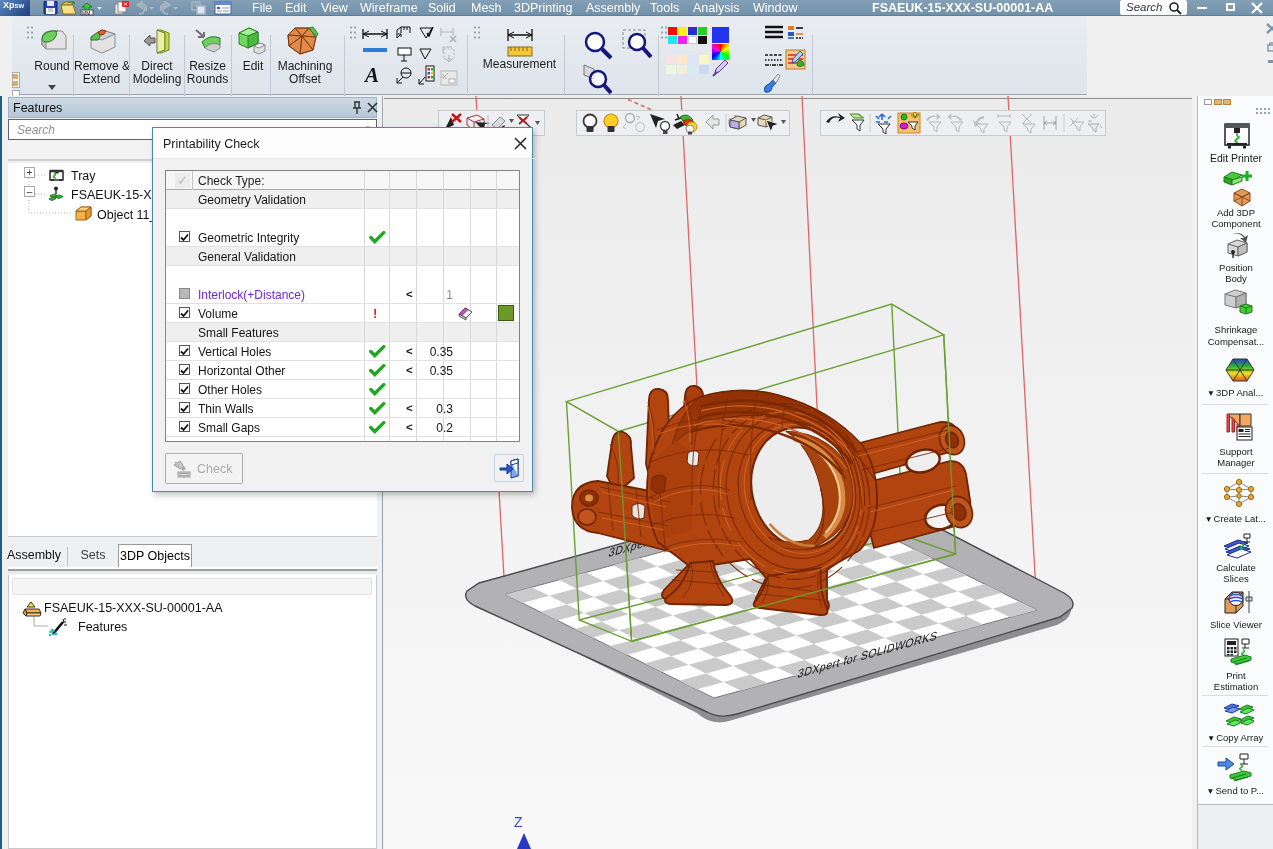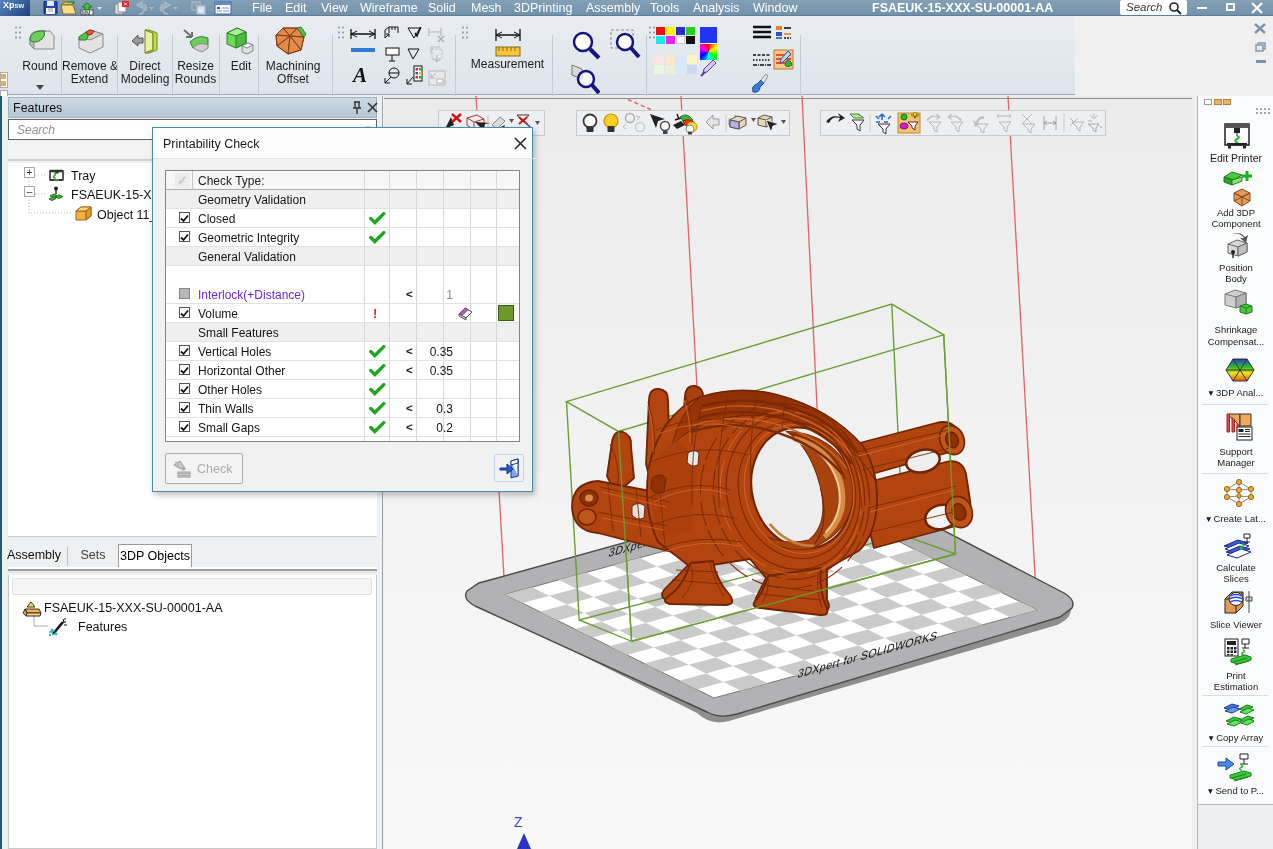--- a/index.html
+++ b/index.html
@@ -1,19 +1,19 @@
 <!DOCTYPE html>
 <html><head><meta charset="utf-8"><style>
 *{margin:0;padding:0;box-sizing:border-box}
 html,body{width:1273px;height:849px;overflow:hidden;font-family:"Liberation Sans",sans-serif;background:#f0f0f0}
 .abs{position:absolute}
 .titlebar{position:absolute;left:0;top:0;width:1273px;height:16px;background:linear-gradient(#84a0b6,#7291a9);border-bottom:1px solid #5a7f9c}
 .menu{position:absolute;top:1px;color:#fff;font-size:12.5px}
 .wtitle{position:absolute;top:1px;color:#fff;font-size:12.5px;font-weight:bold}
-.ribbon{position:absolute;left:0;top:16px;width:1075px;height:79px;background:linear-gradient(#e9edf1,#dde4eb);border-bottom:1px solid #98a6b2}
+.ribbon{position:absolute;left:12px;top:16px;width:1075px;height:79px;background:linear-gradient(#e9edf1,#dde4eb);border-bottom:1px solid #98a6b2}
 .rsep{position:absolute;top:22px;width:1px;height:72px;background:#c2cbd5;top:19px}
 .rlabel{position:absolute;font-size:12px;color:#1c1c1c;text-align:center;line-height:12.5px;white-space:nowrap}
 .grip{position:absolute;width:8px;height:15px;background-image:radial-gradient(circle,#8fa3b5 1px,transparent 1.2px);background-size:4px 5px}
 .lpanel{position:absolute;left:0;top:96px;width:383px;height:753px;background:#eef0f1;border-right:1px solid #9aa4ac}
 .ptitle{position:absolute;left:8px;top:1px;width:369px;height:21px;background:linear-gradient(#cdd9e3,#b5c7d6);border:1px solid #9eb2c2;font-size:12.5px;color:#111;padding:3px 0 0 4px}
 .searchbox{position:absolute;left:8px;top:23px;width:369px;height:21px;background:#fff;border:1px solid #646464;color:#909090;font-style:italic;font-size:12px;padding:3px 0 0 8px}
 .treehdr{position:absolute;left:8px;top:46px;width:369px;height:19px;background:#f3f3f3;border-bottom:2px solid #d0d0d0}
 .treebg{position:absolute;left:8px;top:67px;width:369px;height:374px;background:#fff;border-bottom:1px solid #cfcfcf}
 .trow{position:absolute;font-size:12.5px;color:#111;white-space:nowrap}
 .pmbox{position:absolute;width:11px;height:11px;border:1px solid #a8a8a8;background:#fff;font-size:10px;line-height:9px;text-align:center;color:#333}
@@ -886,31 +886,20 @@
     <div class="abs" style="left:26px;top:0;width:1px;height:19px;background:#c5c5c5"></div>
     <div class="abs" style="left:198px;top:0;width:1px;height:270px;background:#d8d8d8"></div>
     <div class="abs" style="left:223px;top:0;width:1px;height:270px;background:#d8d8d8"></div>
     <div class="abs" style="left:250px;top:0;width:1px;height:270px;background:#d8d8d8"></div>
     <div class="abs" style="left:277px;top:0;width:1px;height:270px;background:#d8d8d8"></div>
     <div class="abs" style="left:304px;top:0;width:1px;height:270px;background:#d8d8d8"></div>
     <div class="abs" style="left:330px;top:0;width:1px;height:270px;background:#d8d8d8"></div>
 
     <div class="drow" style="top:19px">
         <span class="dtext">Geometry Validation</span>
-      </div>
-    <div class="drow" style="top:38px">
-        <span class="dcheck">
-          <svg width="9" height="9" viewBox="0 0 9 9" style="display:block;margin:0.5px auto">
-            <path d="M1 4.5 L3.5 7 L8 1.5" fill="none" stroke="#111" stroke-width="1.8"></path>
-          </svg>
-        </span>
-        <span class="dtext">Closed</span>
-        <svg class="abs" style="left:203px;top:3px" width="17" height="13" viewBox="0 0 19 14">
-          <path d="M2 7 L6.5 11.5 L16.5 1.5" fill="none" stroke="#1fa81f" stroke-width="3.8" stroke-linecap="round"></path>
-        </svg>
       </div>
     <div class="drow" style="top:57px">
         <span class="dcheck">
           <svg width="9" height="9" viewBox="0 0 9 9" style="display:block;margin:0.5px auto">
             <path d="M1 4.5 L3.5 7 L8 1.5" fill="none" stroke="#111" stroke-width="1.8"></path>
           </svg>
         </span>
         <span class="dtext">Geometric Integrity</span>
         <svg class="abs" style="left:203px;top:3px" width="17" height="13" viewBox="0 0 19 14">
           <path d="M2 7 L6.5 11.5 L16.5 1.5" fill="none" stroke="#1fa81f" stroke-width="3.8" stroke-linecap="round"></path>

